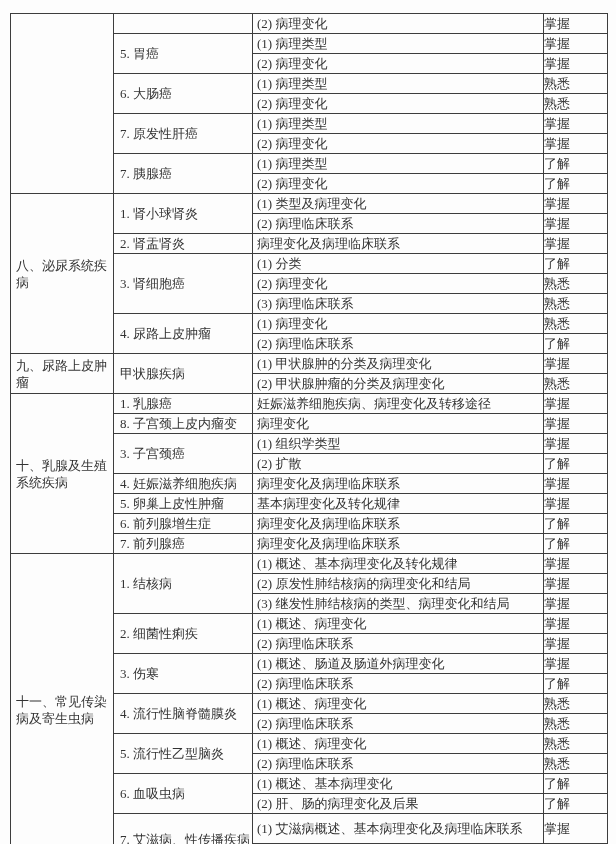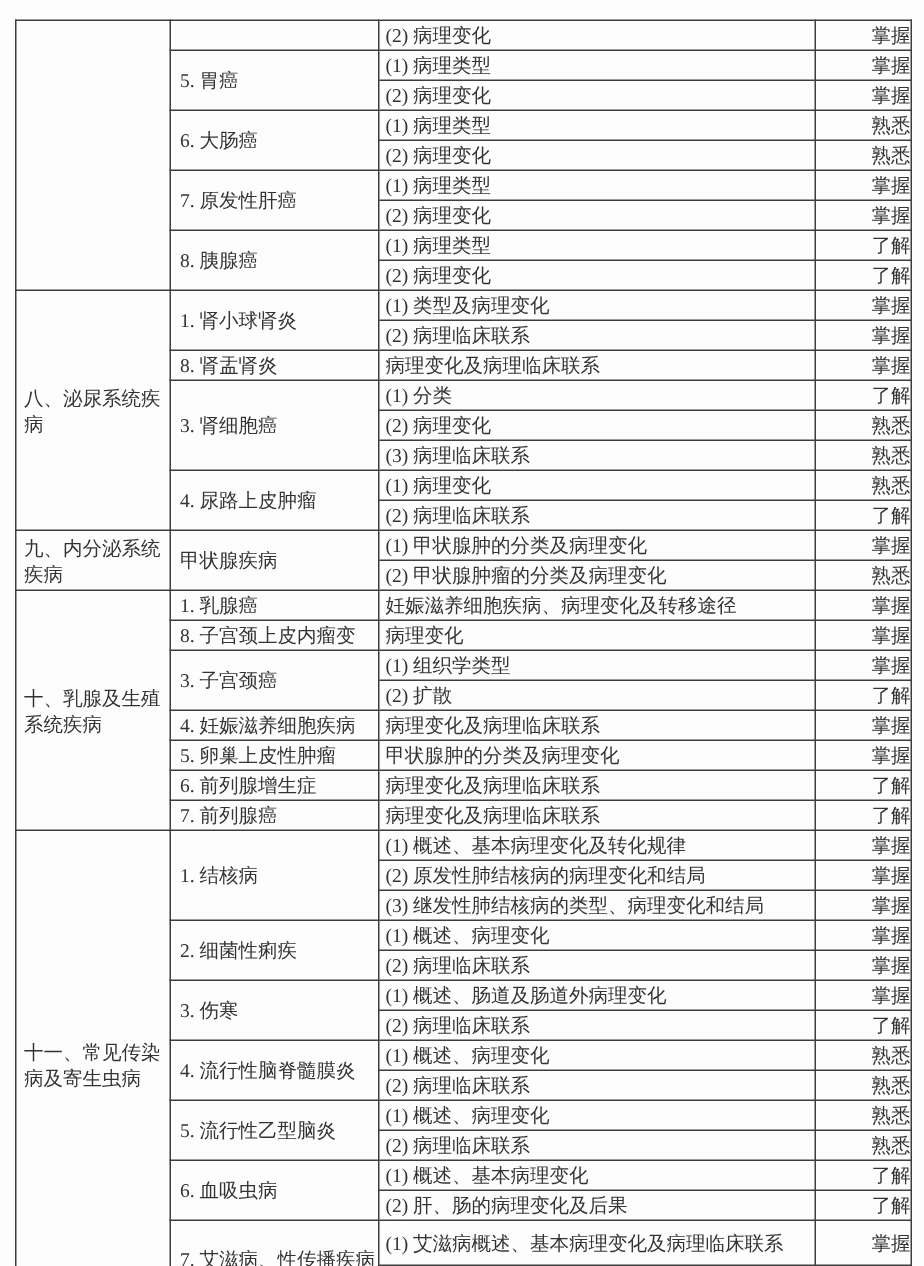--- a/index.html
+++ b/index.html
@@ -27,21 +27,21 @@
     vertical-align: middle;
     overflow: hidden;
     line-height: 17px;
   }
   table.syllabus tr { height: 18px; }
   table.syllabus tr.tall-1 { height: 30px; }
   table.syllabus tr.tall-2 { height: 22px; }
   td.cat    { padding: 1px 0 1px 5px; }
   td.disease{ padding: 1px 2px 1px 6px; }
   td.item   { padding: 1px 2px 1px 4px; white-space: nowrap; }
-  td.level  { text-align: right; padding: 1px 0; }
+  td.level  { text-align: left; padding: 1px 0; }
 </style>
 </head>
 <body>
 
 <div class="page">
   <table class="syllabus" id="syllabus-table">
     <colgroup>
       <col style="width:103px">
       <col style="width:139px">
       <col style="width:291px">
@@ -75,40 +75,40 @@
         <tr>
           <td rowspan="2" class="disease">7. 原发性肝癌</td>
           <td class="item">(1) 病理类型</td>
           <td class="level">掌握</td>
         </tr>
         <tr>
           <td class="item">(2) 病理变化</td>
           <td class="level">掌握</td>
         </tr>
         <tr>
-          <td rowspan="2" class="disease">8. 胰腺癌</td>
+          <td rowspan="2" class="disease">7. 胰腺癌</td>
           <td class="item">(1) 病理类型</td>
           <td class="level">了解</td>
         </tr>
         <tr>
           <td class="item">(2) 病理变化</td>
           <td class="level">了解</td>
         </tr>
         <tr>
           <td rowspan="8" class="cat">八、泌尿系统疾病</td>
           <td rowspan="2" class="disease">1. 肾小球肾炎</td>
           <td class="item">(1) 类型及病理变化</td>
           <td class="level">掌握</td>
         </tr>
         <tr>
           <td class="item">(2) 病理临床联系</td>
           <td class="level">掌握</td>
         </tr>
         <tr>
-          <td rowspan="1" class="disease">8. 肾盂肾炎</td>
+          <td rowspan="1" class="disease">2. 肾盂肾炎</td>
           <td class="item">病理变化及病理临床联系</td>
           <td class="level">掌握</td>
         </tr>
         <tr>
           <td rowspan="3" class="disease">3. 肾细胞癌</td>
           <td class="item">(1) 分类</td>
           <td class="level">了解</td>
         </tr>
         <tr>
           <td class="item">(2) 病理变化</td>
@@ -121,21 +121,21 @@
         <tr>
           <td rowspan="2" class="disease">4. 尿路上皮肿瘤</td>
           <td class="item">(1) 病理变化</td>
           <td class="level">熟悉</td>
         </tr>
         <tr>
           <td class="item">(2) 病理临床联系</td>
           <td class="level">了解</td>
         </tr>
         <tr>
-          <td rowspan="2" class="cat">九、内分泌系统疾病</td>
+          <td rowspan="2" class="cat">九、尿路上皮肿瘤</td>
           <td rowspan="2" class="disease">甲状腺疾病</td>
           <td class="item">(1) 甲状腺肿的分类及病理变化</td>
           <td class="level">掌握</td>
         </tr>
         <tr>
           <td class="item">(2) 甲状腺肿瘤的分类及病理变化</td>
           <td class="level">熟悉</td>
         </tr>
         <tr>
           <td rowspan="8" class="cat">十、乳腺及生殖系统疾病</td>
@@ -157,21 +157,21 @@
           <td class="item">(2) 扩散</td>
           <td class="level">了解</td>
         </tr>
         <tr>
           <td rowspan="1" class="disease">4. 妊娠滋养细胞疾病</td>
           <td class="item">病理变化及病理临床联系</td>
           <td class="level">掌握</td>
         </tr>
         <tr>
           <td rowspan="1" class="disease">5. 卵巢上皮性肿瘤</td>
-          <td class="item">甲状腺肿的分类及病理变化</td>
+          <td class="item">基本病理变化及转化规律</td>
           <td class="level">掌握</td>
         </tr>
         <tr>
           <td rowspan="1" class="disease">6. 前列腺增生症</td>
           <td class="item">病理变化及病理临床联系</td>
           <td class="level">了解</td>
         </tr>
         <tr>
           <td rowspan="1" class="disease">7. 前列腺癌</td>
           <td class="item">病理变化及病理临床联系</td>

